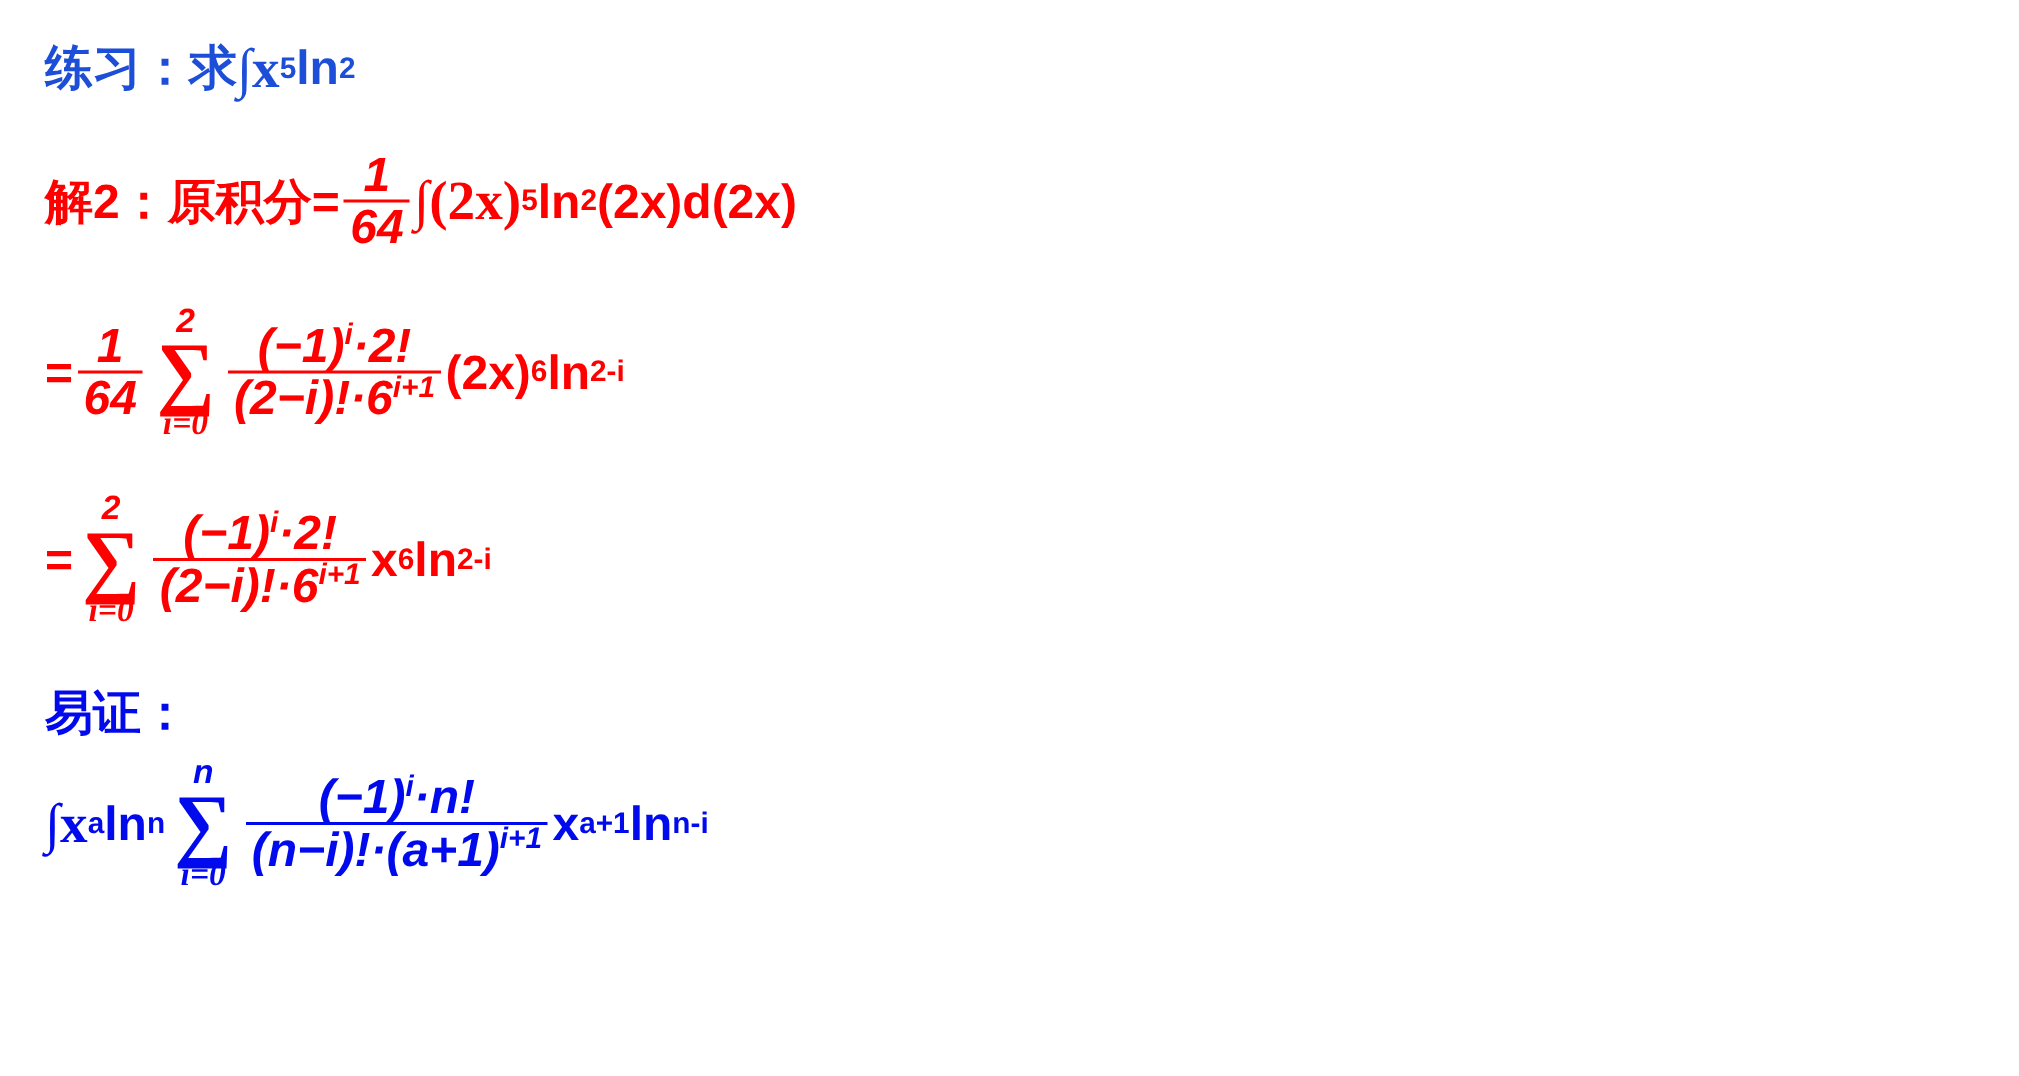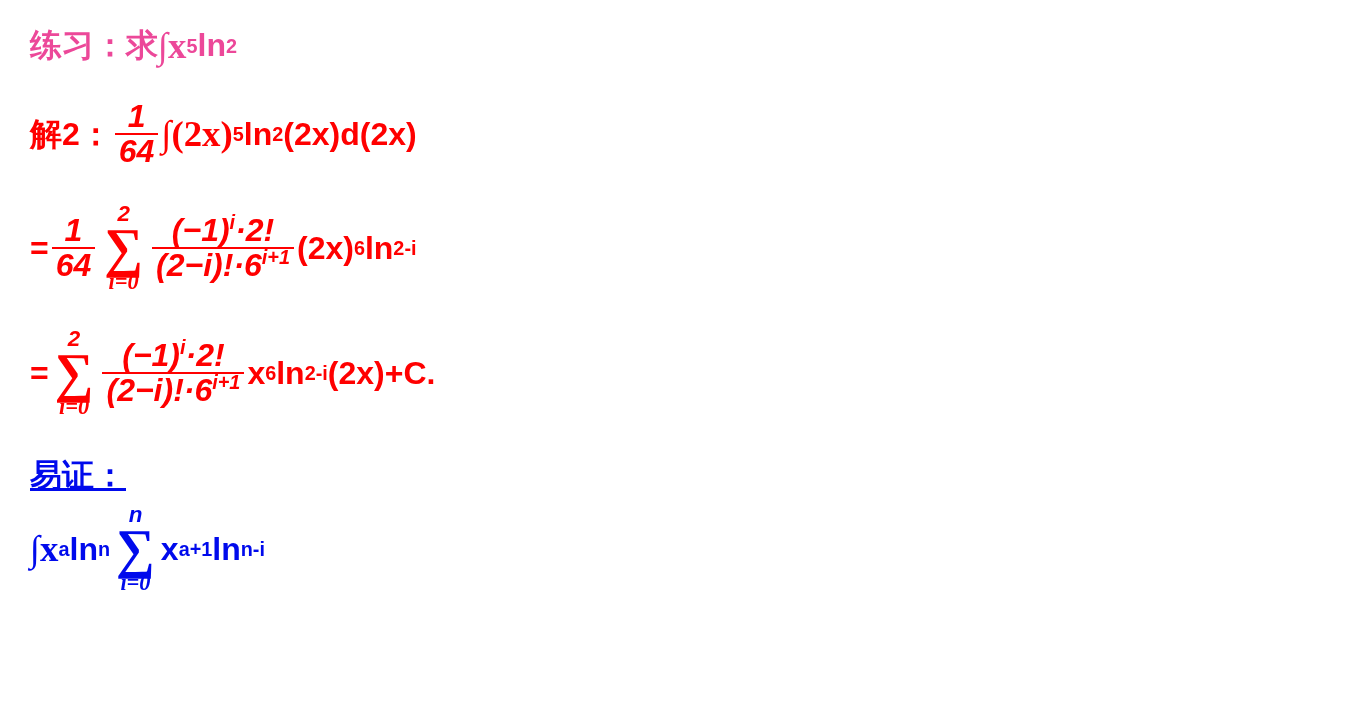--- a/index.html
+++ b/index.html
@@ -6,21 +6,21 @@
     margin: 0;
     padding: 20px 30px;
     background: #ffffff;
     font-family: "SimHei", "Microsoft YaHei", Arial, sans-serif;
     font-weight: bold;
     font-size: 32px;
     line-height: 1.4;
     width: 1346px;
     box-sizing: border-box;
   }
-  .black { color: #ec4899; }
+  .black { color: #1d4ed8; }
   .red { color: #ff0000; }
   .blue { color: #000aec; }
   .line { margin-bottom: 28px; display: flex; align-items: center; flex-wrap: wrap; }
   .line2 { margin-bottom: 34px; }
   sup { font-size: 0.62em; vertical-align: super; line-height: 0; }
   .frac {
     display: inline-flex;
     flex-direction: column;
     align-items: center;
     vertical-align: middle;
@@ -51,20 +51,21 @@
   <span>练习：</span>
   <span>求</span>
   <span class="intsym">∫x</span>
     <sup>5</sup>
     <span>ln</span>
     <sup>2</sup>
 </div>
 
 <div class="line line2 red">
   <span>解2：</span>
+  <span>原积分=</span>
   <span class="frac">
     <span class="num">1</span>
     <span class="den">64</span>
   </span>
   <span class="intsym">∫(2x)</span>
     <sup>5</sup>
     <span>ln</span>
     <sup>2</sup>
     <span>(2x)d(2x)</span>
 </div>
@@ -98,34 +99,37 @@
     <span class="bot">i=0</span>
   </span>
   <span class="frac">
     <span class="num"><span>(−1)</span><sup>i</sup><span>·2!</span></span>
     <span class="den"><span>(2−i)!·6</span><sup>i+1</sup></span>
   </span>
   <span>x</span>
     <sup>6</sup>
     <span>ln</span>
     <sup>2-i</sup>
-    <span>(2x)+C.</span>
 </div>
 
-<div class="blue" style="margin-bottom:6px;text-decoration:underline;">
+<div class="blue" style="margin-bottom:6px;">
   <span>易证：</span>
 </div>
 
 <div class="line blue">
   <span class="intsym">∫x</span>
     <sup>a</sup>
     <span>ln</span>
     <sup>n</sup>
   <span class="sigma">
     <span class="top">n</span>
     <span class="sym">∑</span>
     <span class="bot">i=0</span>
   </span>
+  <span class="frac">
+    <span class="num"><span>(−1)</span><sup>i</sup><span>·n!</span></span>
+    <span class="den"><span>(n−i)!·(a+1)</span><sup>i+1</sup></span>
+  </span>
   <span>x</span>
     <sup>a+1</sup>
     <span>ln</span>
     <sup>n-i</sup>
 </div>
 
 </body></html>

